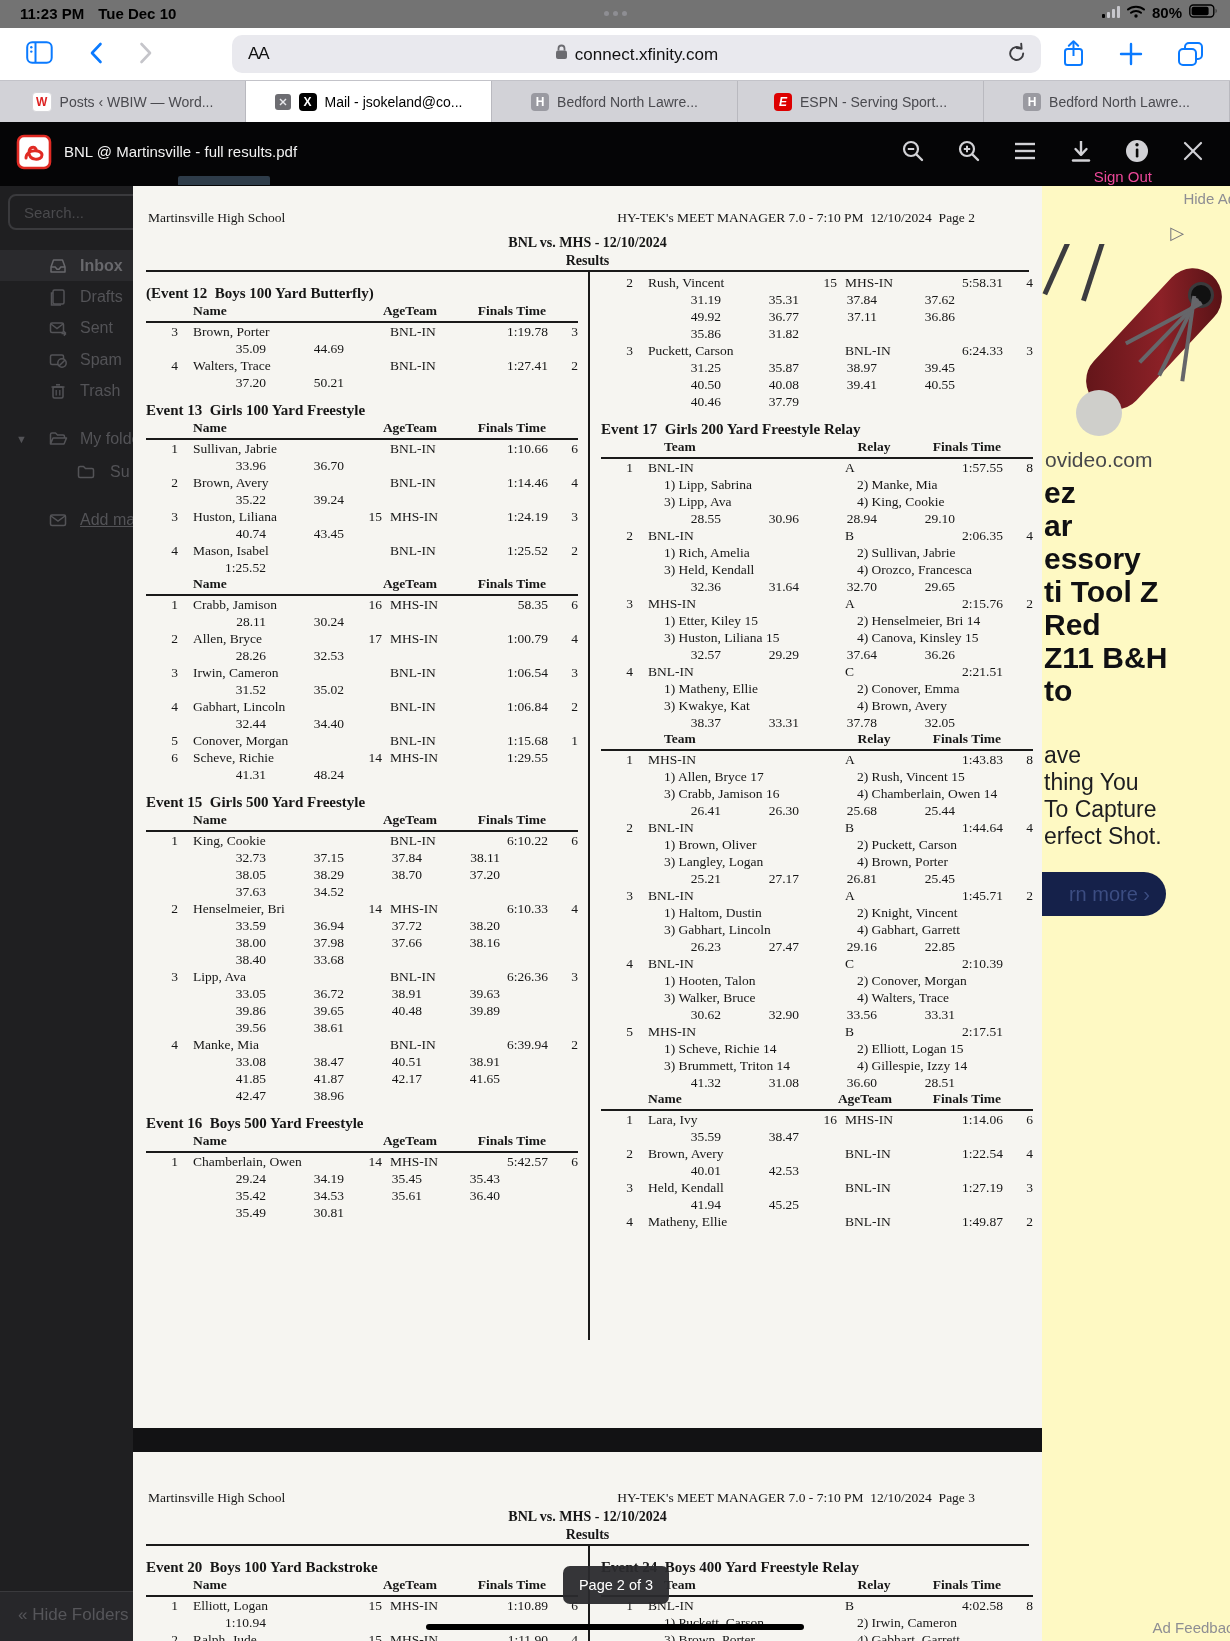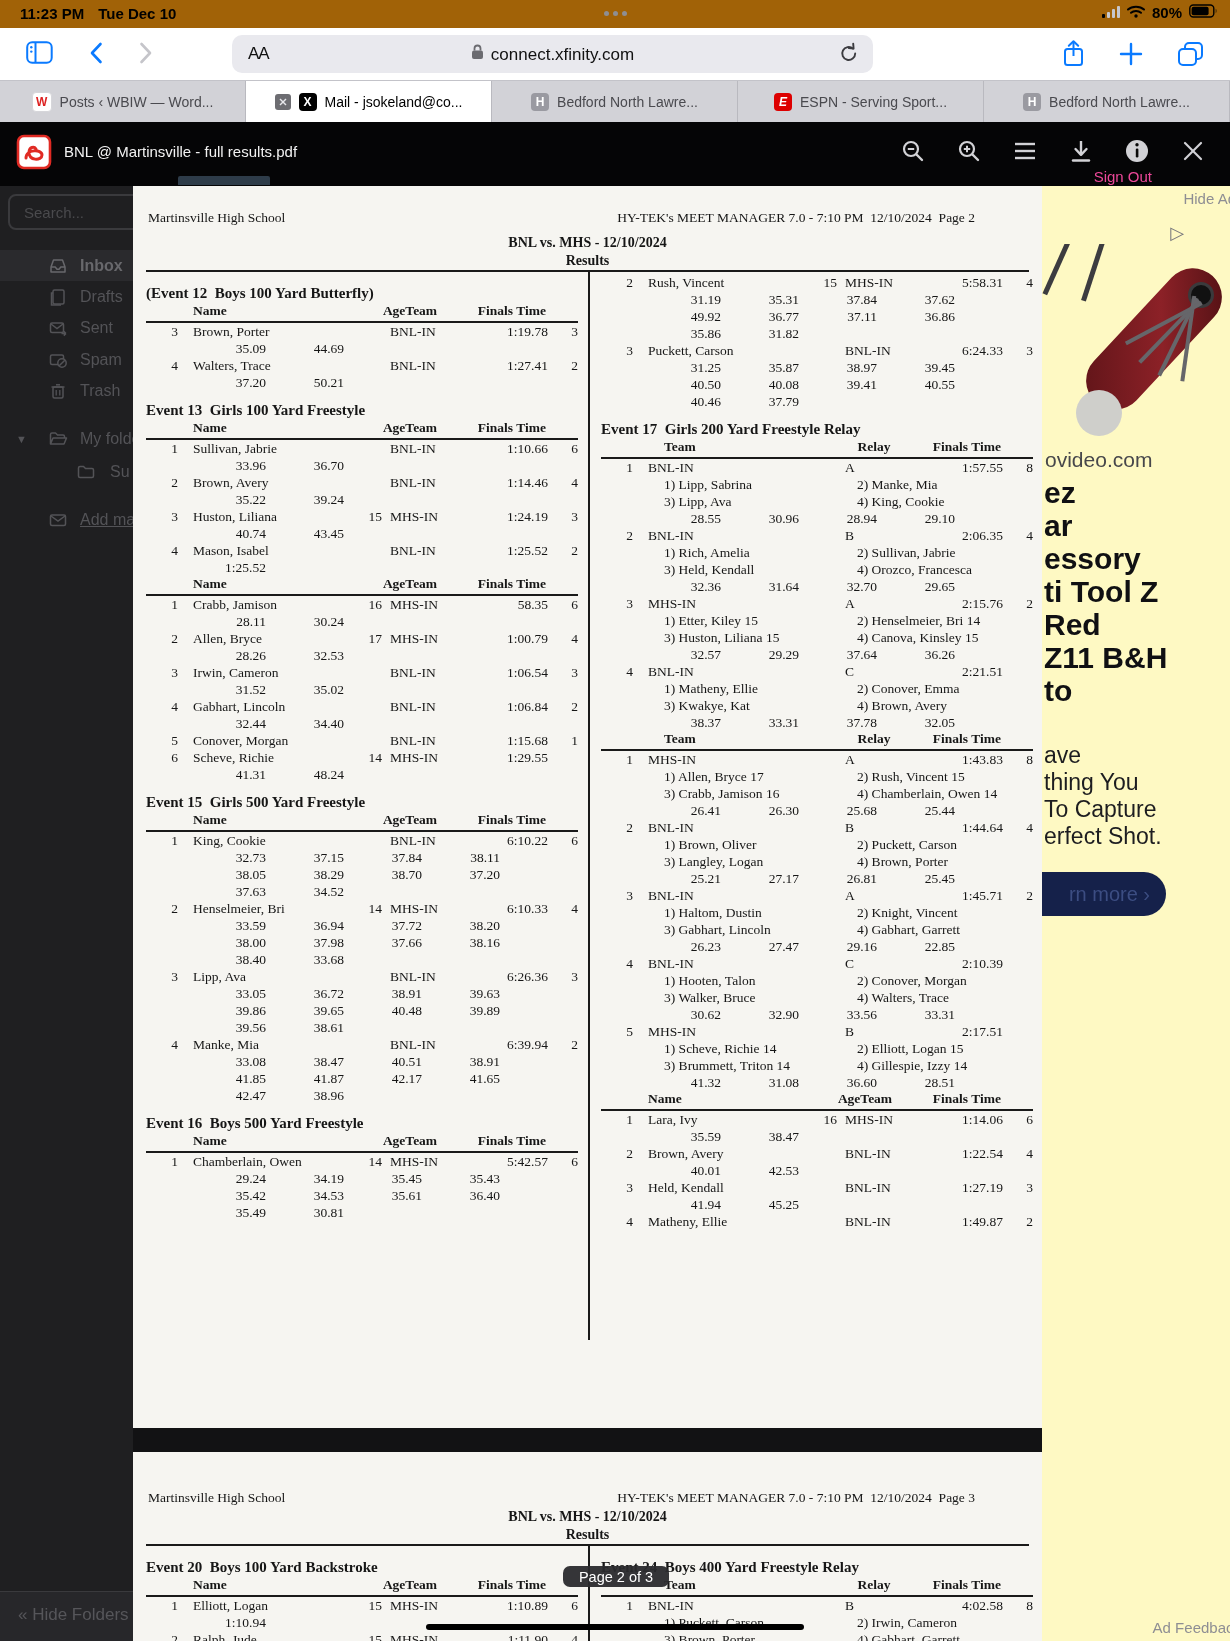--- a/index.html
+++ b/index.html
@@ -1,28 +1,28 @@
 <!DOCTYPE html>
 <html><head>
 <meta charset="utf-8">
 <style>
   html,body{margin:0;padding:0;background:#000;}
   .screen{position:relative;width:1230px;height:1641px;background:#1c1c1e;overflow:hidden;
           font-family:"Liberation Sans",sans-serif;-webkit-font-smoothing:antialiased;}
   
-  .status-bar{position:absolute;top:0;left:0;width:1230px;height:28px;background:#a16207;}
+  .status-bar{position:absolute;top:0;left:0;width:1230px;height:28px;background:#737373;}
   .sb-left{position:absolute;left:20px;top:5px;font-size:15px;font-weight:700;color:#000;display:flex;gap:14px;}
   .sb-dots{position:absolute;left:0;right:0;top:11px;text-align:center;display:flex;justify-content:center;gap:4px;}
   .sb-dots i{width:5px;height:5px;border-radius:50%;background:#8e8e93;display:block;}
   .sb-right{position:absolute;right:12px;top:4px;display:flex;align-items:center;gap:7px;font-size:15px;font-weight:600;color:#000;}
   
   .nav-bar{position:absolute;top:28px;left:0;width:1230px;height:52px;background:#fff;}
   .nav-left{position:absolute;left:26px;top:13px;display:flex;align-items:center;gap:36px;}
   .nav-right{position:absolute;right:26px;top:11px;display:flex;align-items:center;gap:34px;}
-  .addr{position:absolute;left:232px;top:7px;width:641px;height:38px;background:#e9e9ee;border-radius:10px;}
+  .addr{position:absolute;left:232px;top:7px;width:809px;height:38px;background:#e9e9ee;border-radius:10px;}
   .addr-aa{position:absolute;left:16px;top:9px;font-size:17px;color:#111;letter-spacing:-1px;}
   .addr-center{position:absolute;left:0;right:0;top:9px;text-align:center;font-size:17px;color:#111;display:flex;justify-content:center;align-items:center;gap:7px;}
   .addr-refresh{position:absolute;right:14px;top:7px;}
   
   .tab-bar{position:absolute;top:80px;left:0;width:1230px;height:42px;background:#d2d2d7;display:flex;border-top:1px solid #c3c3c9;}
   .tab{position:relative;flex:1;display:flex;align-items:center;justify-content:center;gap:8px;font-size:14px;
        color:#4a4a4f;background:#d2d2d7;border-right:1px solid #b9b9bf;overflow:hidden;white-space:nowrap;}
   .tab.active{background:#fff;color:#000;}
   .fav{width:18px;height:18px;border-radius:4px;display:flex;align-items:center;justify-content:center;
        font-size:12px;font-weight:700;flex:0 0 auto;}
@@ -97,21 +97,21 @@
   .c-place{text-align:right;padding-right:8px;}
   .c-name{padding-left:7px;white-space:nowrap;}
   .c-age{text-align:right;}
   .c-team{padding-left:8px;}
   .c-time{text-align:right;}
   .c-pts{text-align:right;}
   .splits{margin-left:42px;display:grid;grid-template-columns:repeat(4,78px);height:17px;line-height:17px;font-size:13.5px;}
   .spv{text-align:right;}
   .swrow{display:grid;grid-template-columns:193px 239px;padding-left:63px;height:17px;line-height:17px;font-size:13.5px;white-space:nowrap;}
   
-  .page-pill{position:absolute;left:563px;top:1566px;width:106px;height:21px;border-radius:7px;background:rgba(42,42,45,.95);
+  .page-pill{position:absolute;left:563px;top:1566px;width:106px;height:38px;border-radius:7px;background:rgba(42,42,45,.95);
              color:#fff;font-size:14.5px;display:flex;align-items:center;justify-content:center;z-index:9;}
   .home-indicator{position:absolute;left:426px;top:1624px;width:378px;height:6px;border-radius:3px;background:#000;z-index:10;}
 </style>
 </head>
 <body>
 
 <div class="screen">
 
   <div class="status-bar">
     <div class="sb-left">

